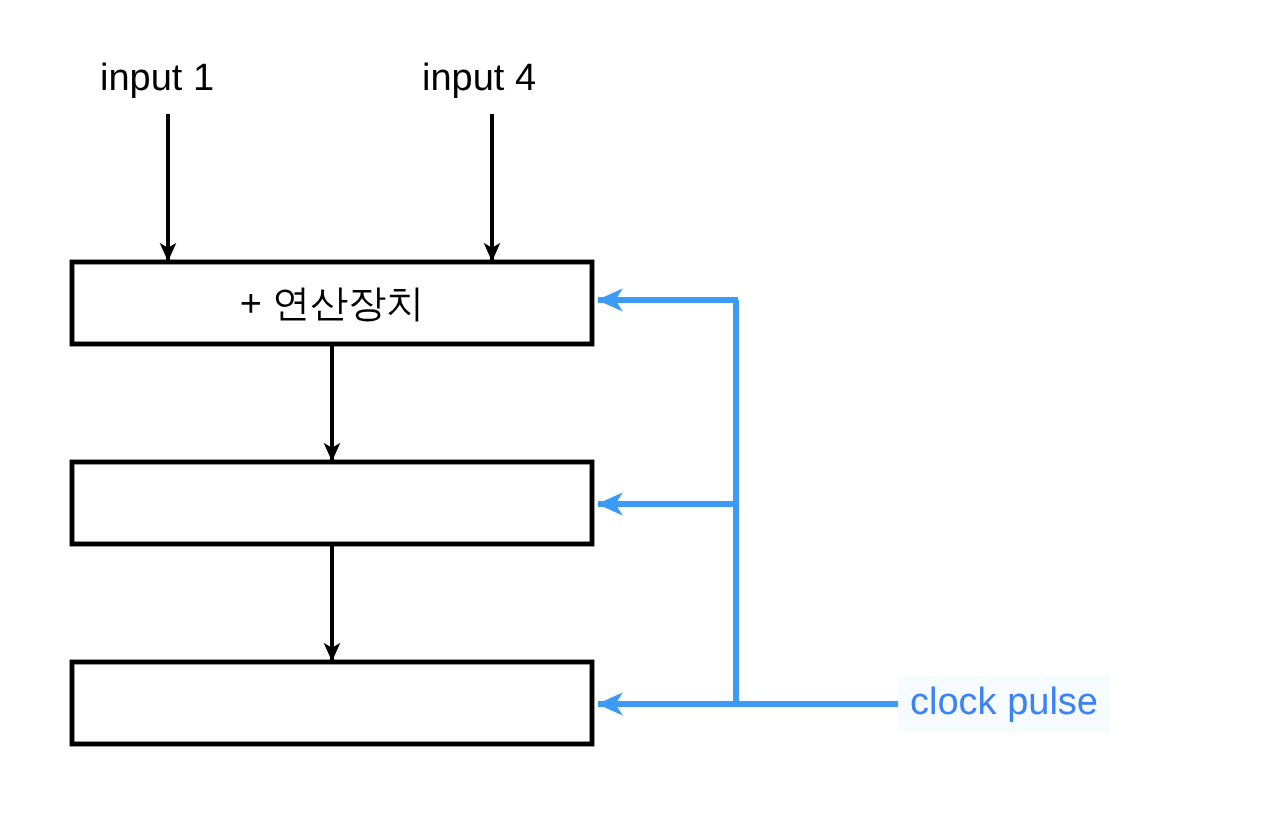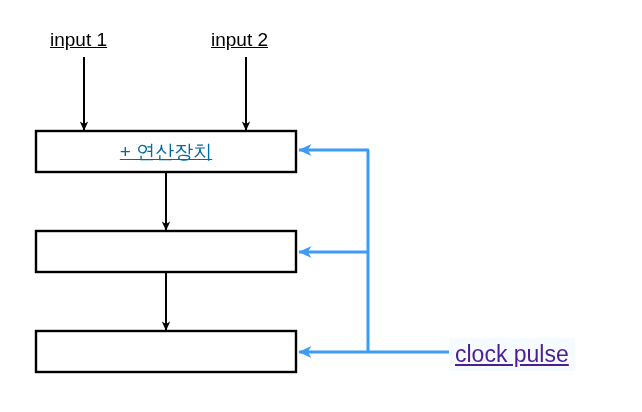--- a/index.html
+++ b/index.html
@@ -25,55 +25,55 @@
 
   
   .txt-layer {
     position: absolute;
     left: 0;
     top: 0;
     width: 642px;
     height: 412px;
     pointer-events: none;
   }
-  .txt-layer > * { pointer-events: auto; text-decoration: underline; }
+  .txt-layer > * { pointer-events: auto; }
 
   .input-label {
     position: absolute;
     font-size: 19px;
     color: #000000;
     white-space: nowrap;
     line-height: 1;
   }
   #input-1-label { left: 50px; top: 30px; }
   #input-2-label { left: 211px; top: 30px; }
 
   .box-label {
     position: absolute;
     width: 260px;
     left: 36px;
     height: 41px;
     display: flex;
     align-items: center;
     justify-content: center;
     font-size: 19px;
-    color: #0369a1;
+    color: #000000;
     white-space: nowrap;
   }
   #box-1-label { top: 131px; }
   #box-2-label { top: 231px; }
   #box-3-label { top: 331px; }
 
   #clock-pulse-label {
     position: absolute;
     left: 449px;
     top: 338px;
     padding: 2px 6px;
-    font-size: 23px;
-    color: #4c1d95;
+    font-size: 19px;
+    color: #3b82f6;
     background: #f6fbff;
     white-space: nowrap;
     line-height: 1.25;
   }
 </style>
 </head>
 <body>
 
 <svg id="diagram-canvas" viewBox="0 0 642 412" xmlns="http://www.w3.org/2000/svg">
 
@@ -104,21 +104,21 @@
   <line x1="369" y1="252" x2="299" y2="252" stroke="#3d9bf5" stroke-width="3" marker-end="url(#arrow-blue)"></line>
 
   <line x1="369" y1="150" x2="299" y2="150" stroke="#3d9bf5" stroke-width="3" marker-end="url(#arrow-blue)"></line>
 
 </svg>
 
 <div class="txt-layer">
 
   <div class="input-label" id="input-1-label">input 1</div>
 
-  <div class="input-label" id="input-2-label">input 2</div>
+  <div class="input-label" id="input-2-label">input 4</div>
 
   <div class="box-label" id="box-1-label">+ 연산장치</div>
 
 
 
   <div id="clock-pulse-label">clock pulse</div>
 
 </div>
 
 </body></html>

